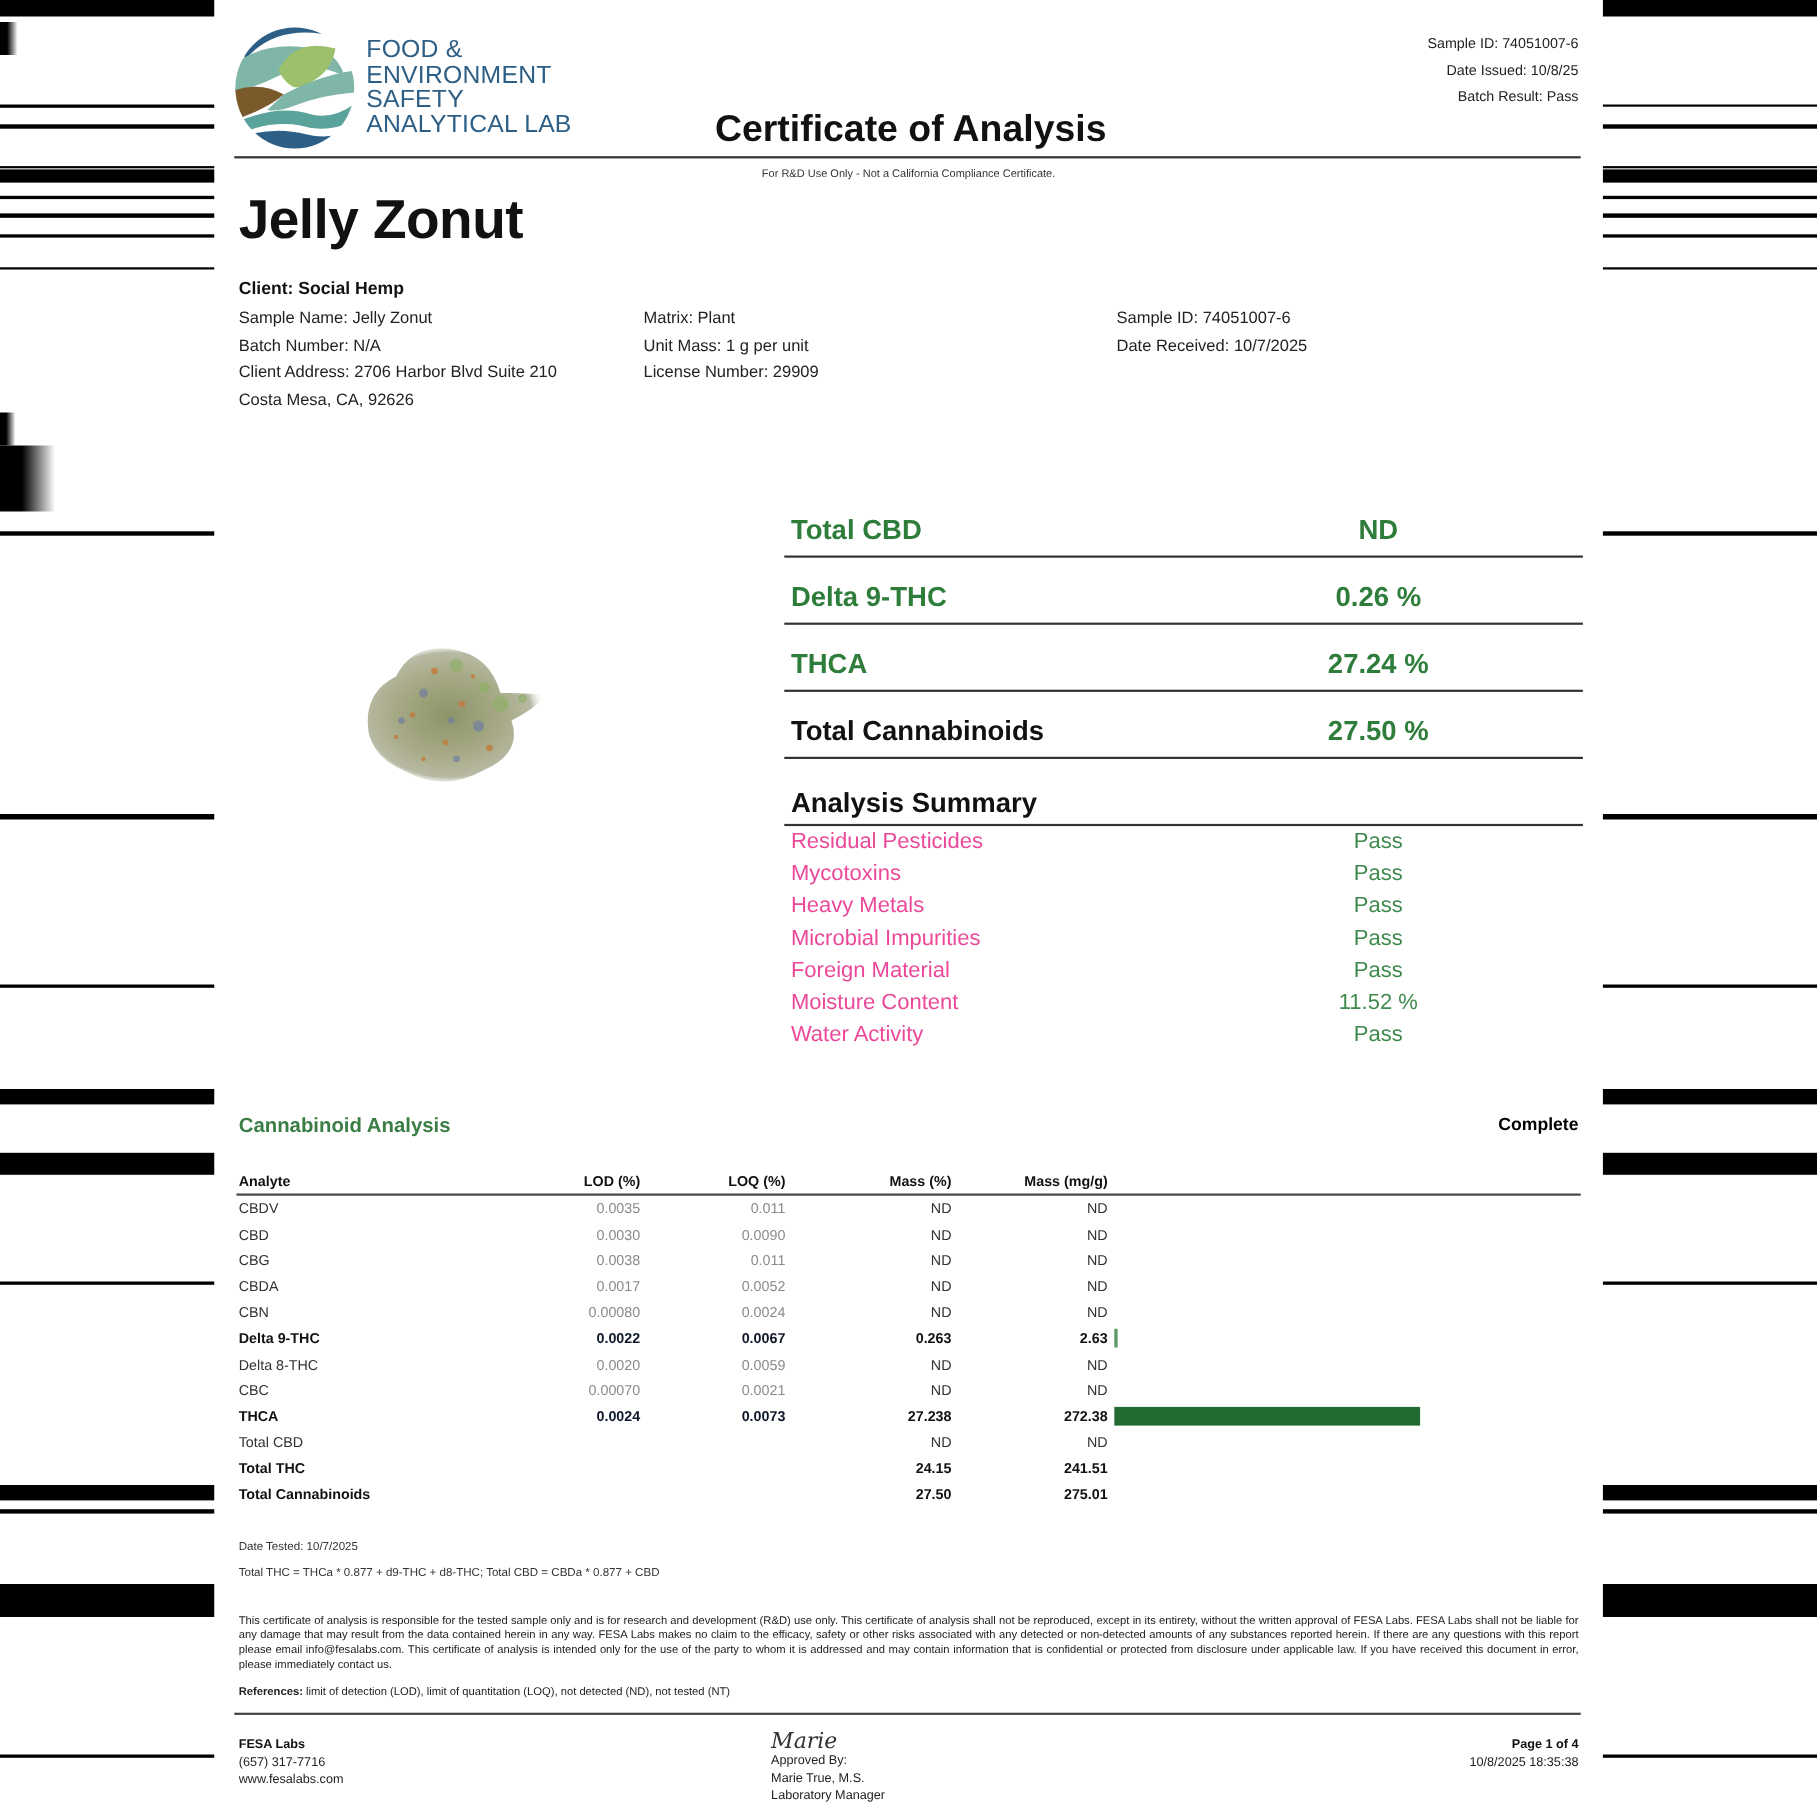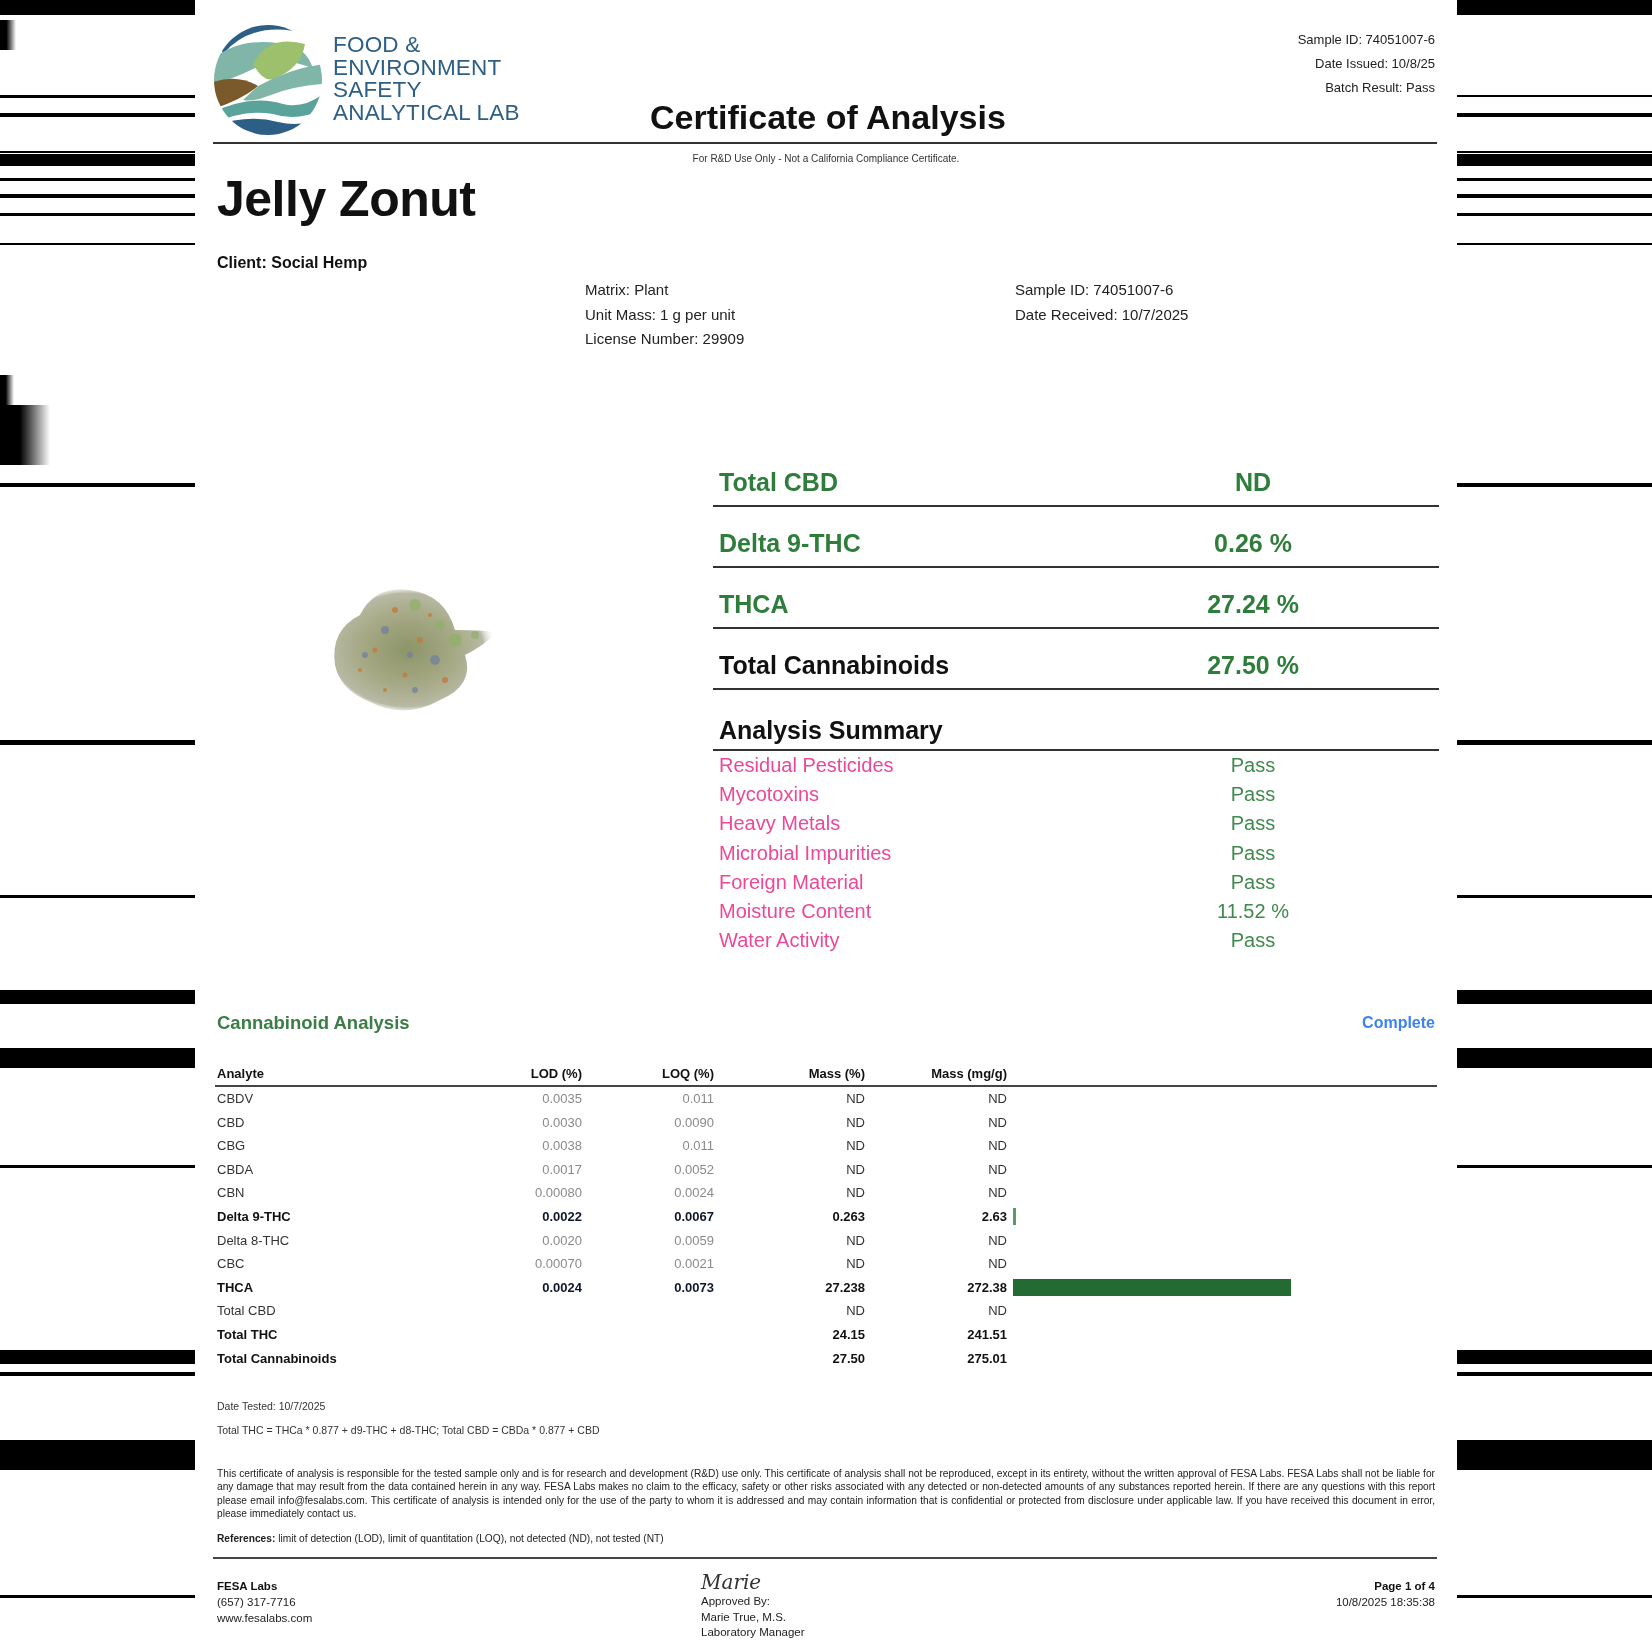--- a/index.html
+++ b/index.html
@@ -43,21 +43,21 @@
   .pot-value { position: absolute; left: 470px; width: 140px; bottom: 8px; font-size: 25px; font-weight: bold; color: #2e7d3a; text-align: center; white-space: nowrap; }
   .pot-row.first { height: 43px; }
   .pot-row.dark .pot-label { color: #111; }
   .summary-title { position: relative; height: 61px; border-bottom: 2.5px solid #333; box-sizing: border-box; }
   .summary-title span { position: absolute; left: 6px; bottom: 4px; font-size: 25px; font-weight: bold; color: #111; white-space: nowrap; }
   .sum-row { position: relative; height: 29.2px; }
   .sum-label { position: absolute; left: 6px; top: 3px; font-size: 20px; color: #ec4899; white-space: nowrap; }
   .sum-value { position: absolute; left: 480px; width: 120px; top: 3px; font-size: 20px; color: #3f8a4c; text-align: center; white-space: nowrap; }
   
   .ca-title { left: 22px; top: 1012px; font-size: 18.5px; font-weight: bold; color: #3a7d45; }
-  .ca-status { right: 22px; top: 1014px; font-size: 16px; font-weight: bold; color: #3b82f6; }
+  .ca-status { right: 22px; top: 1014px; font-size: 16px; font-weight: bold; color: #000000; }
   .ca-table { left: 20px; top: 1063px; width: 1222px; }
   .ca-head { position: relative; height: 22px; border-bottom: 2px solid #444; font-size: 13px; font-weight: bold; color: #111; }
   .ca-row { position: relative; height: 23.6px; font-size: 13px; color: #333; }
   .ca-row.bold { font-weight: bold; color: #111; }
   .c { position: absolute; top: 4px; white-space: nowrap; }
   .ca-head .c { top: 3px; }
   .c-name { left: 2px; }
   .c-lod { right: 855px; text-align: right; color: #8a8a8a; }
   .c-loq { right: 723px; text-align: right; color: #8a8a8a; }
   .ca-row.bold .c-lod, .ca-row.bold .c-loq { color: #0f172a; }
@@ -160,20 +160,26 @@
     <div>Date Issued: 10/8/25</div>
     <div>Batch Result: Pass</div>
   </div>
 
   <div class="abs rule-top"></div>
   <div class="abs disclaimer-top">For R&amp;D Use Only - Not a California Compliance Certificate.</div>
 
   <div class="abs product-name">Jelly Zonut</div>
   <div class="abs client">Client: Social Hemp</div>
 
+  <div class="abs info-col col1">
+    <div>Sample Name: Jelly Zonut</div>
+    <div>Batch Number: N/A</div>
+    <div>Client Address: 2706 Harbor Blvd Suite 210</div>
+    <div>Costa Mesa, CA, 92626</div>
+  </div>
   <div class="abs info-col col2">
     <div>Matrix: Plant</div>
     <div>Unit Mass: 1 g per unit</div>
     <div>License Number: 29909</div>
   </div>
   <div class="abs info-col col3">
     <div>Sample ID: 74051007-6</div>
     <div>Date Received: 10/7/2025</div>
   </div>
 

